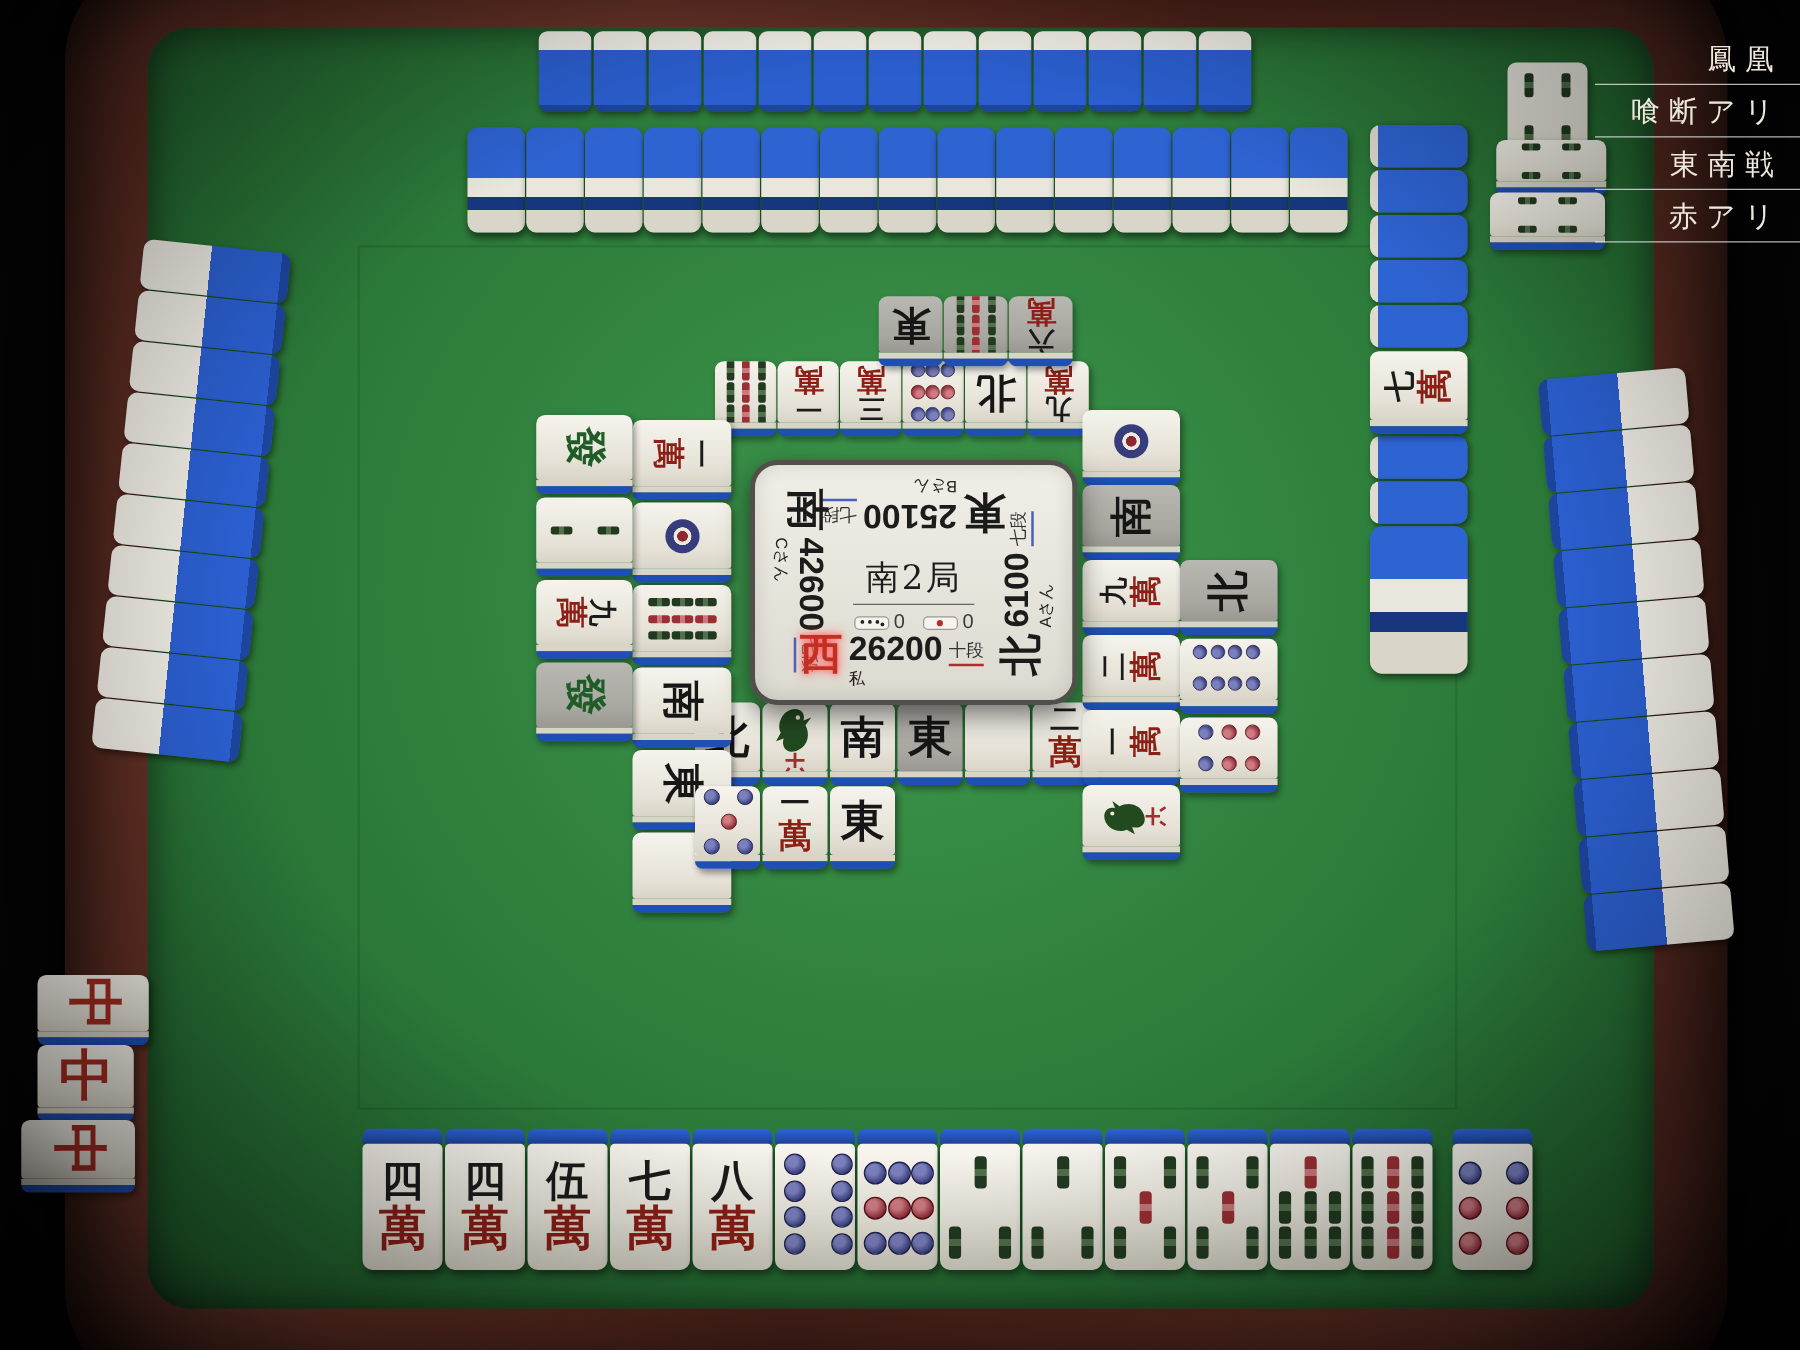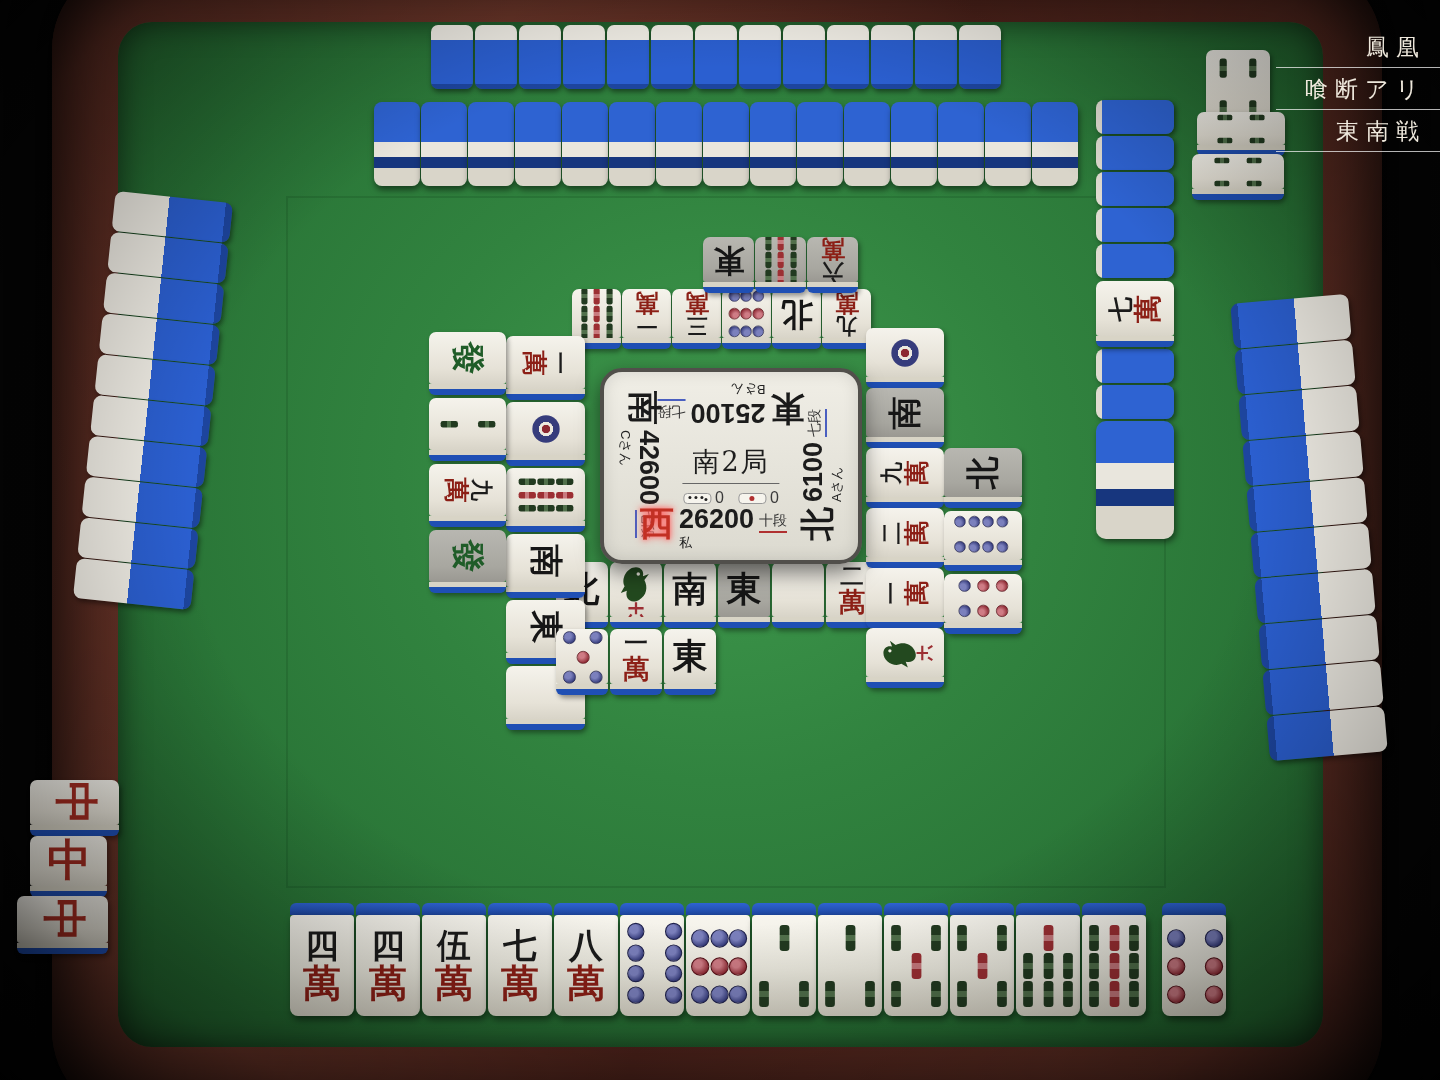--- a/index.html
+++ b/index.html
@@ -895,15 +895,16 @@
           <span>0</span>
         </div>
       </div>
     </div>
   </div>
 
   <div id="nav">
       <div class="navitem">鳳凰</div>
       <div class="navitem">喰断アリ</div>
       <div class="navitem">東南戦</div>
+      <div class="navitem">赤アリ</div>
     </div>
   <div id="vignette"></div>
 </div>
 
 </body></html>

